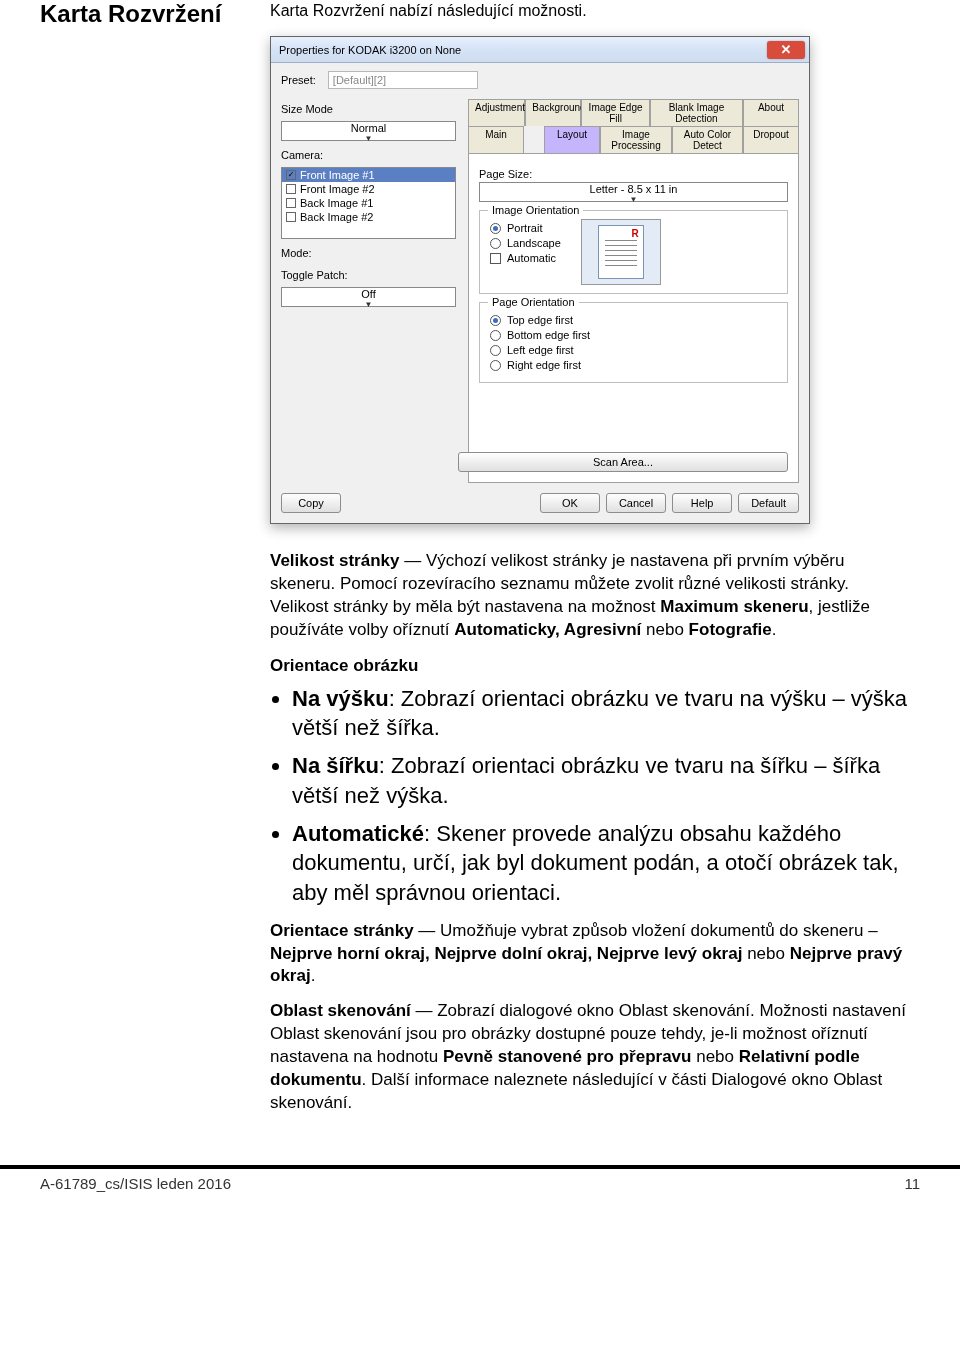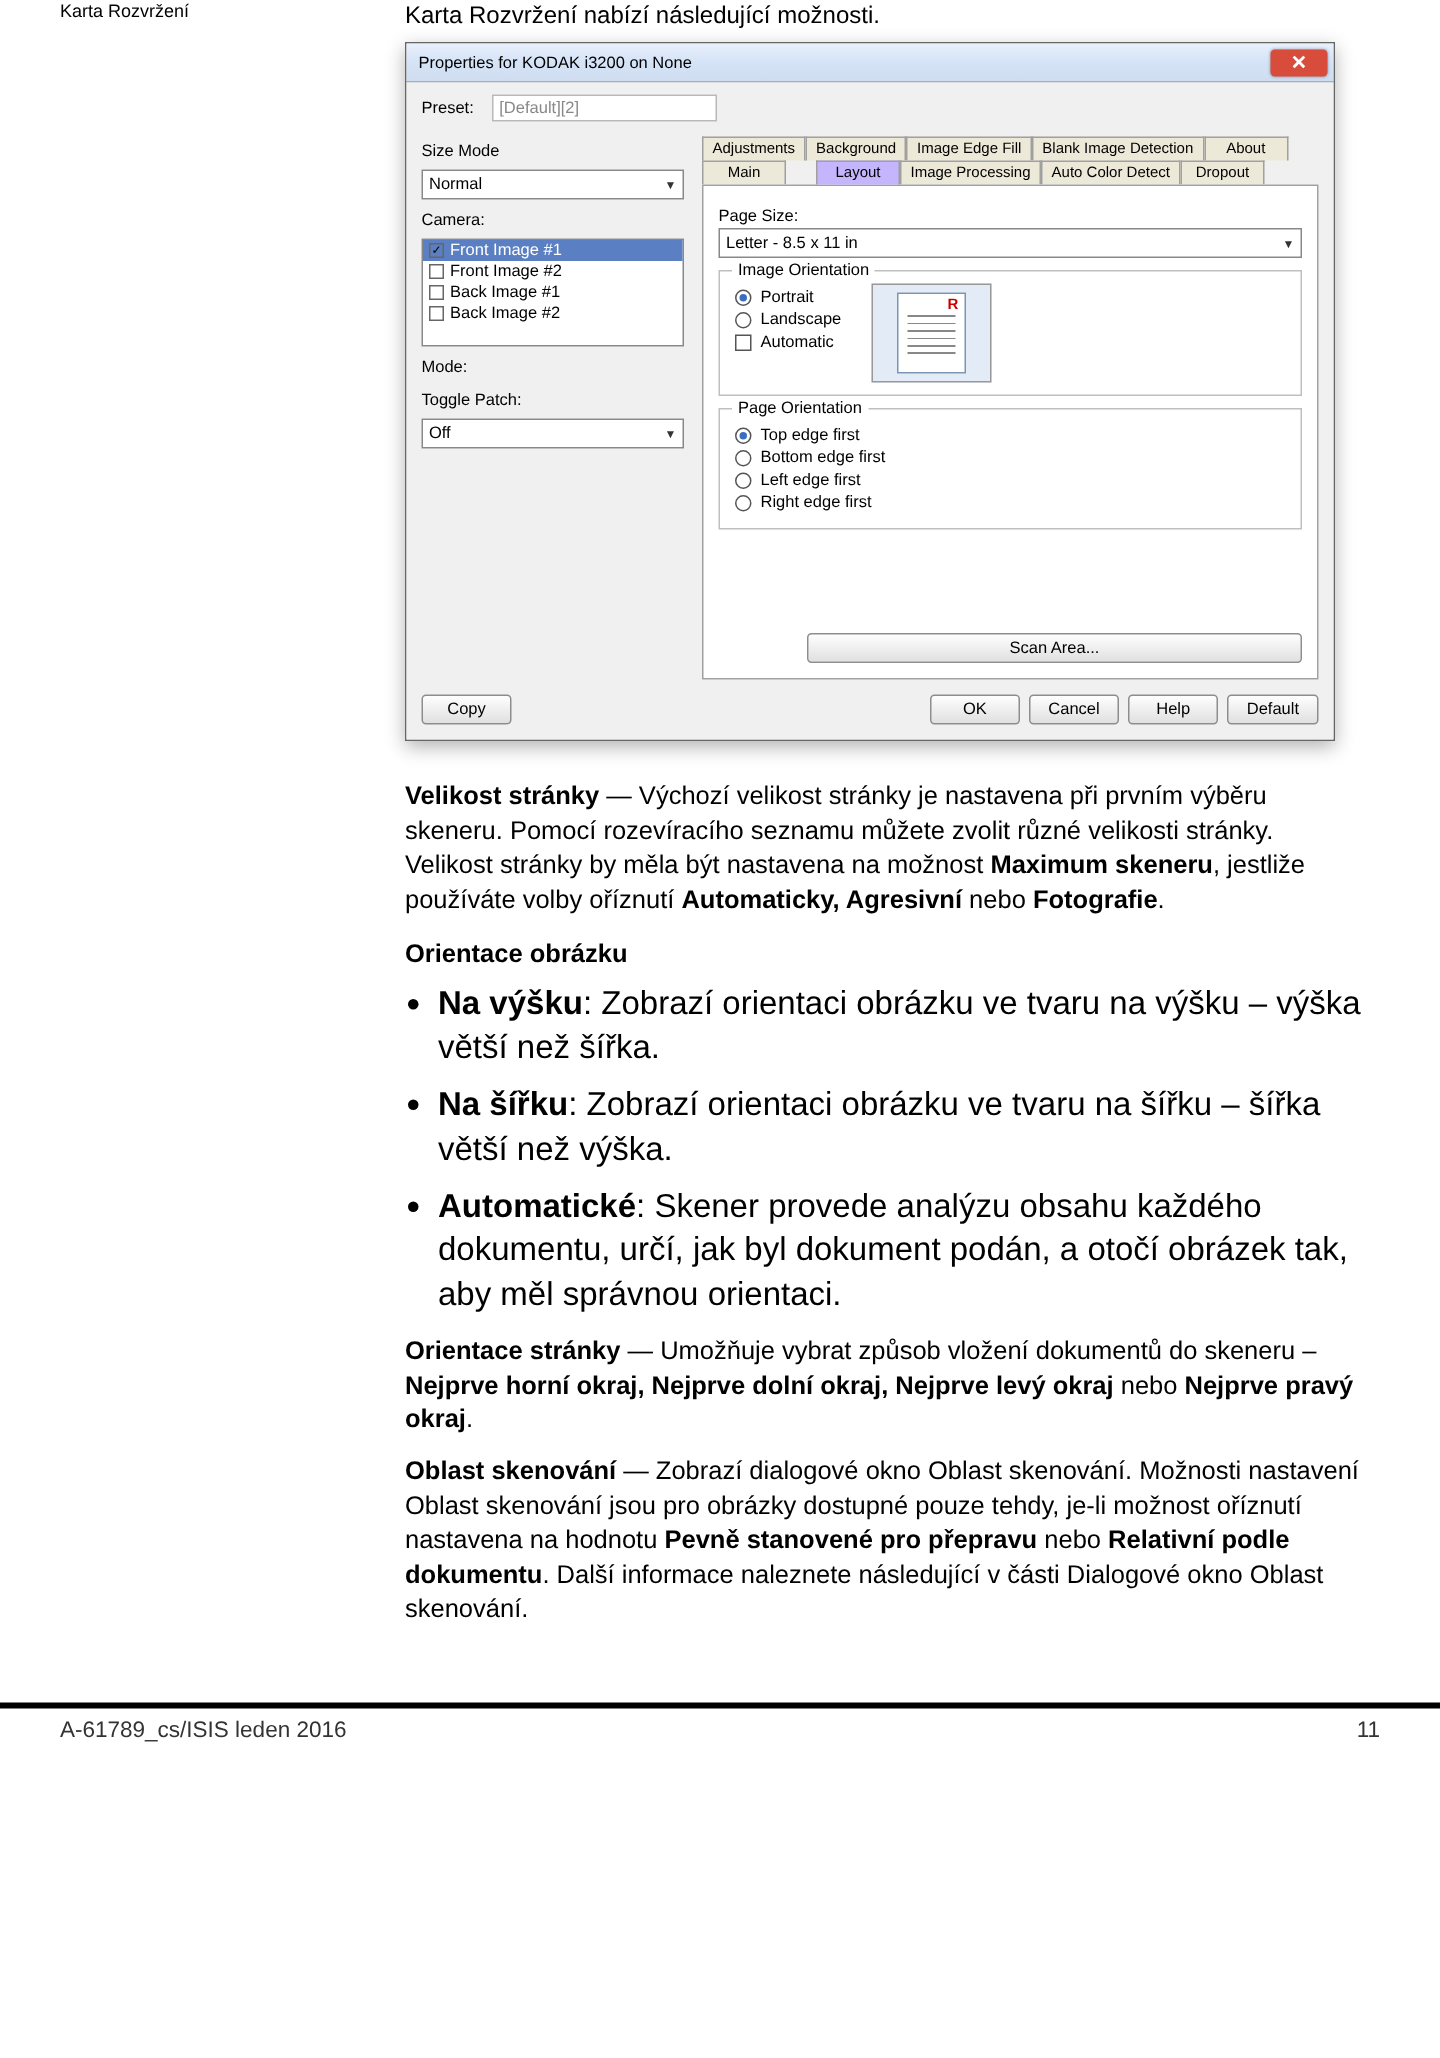--- a/index.html
+++ b/index.html
@@ -12,36 +12,36 @@
     width: 960px;
     padding: 0 40px 20px 40px;
   }
   .page-head {
     display: flex;
     align-items: flex-start;
     gap: 30px;
     margin-bottom: 8px;
   }
   .section-title {
-    font-weight: normal;
-    font-size: 12px;
+    font-weight: bold;
+    font-size: 24px;
     width: 200px;
   }
   .section-intro {
     font-size: 16px;
     flex: 1;
     padding-top: 2px;
   }
   .content-col {
     margin-left: 230px;
     width: 640px;
   }
   
   .dialog {
-    width: 620px;
+    width: 540px;
     border: 1px solid #666;
     background: #ece9d8;
     font-size: 11px;
     font-family: Tahoma, Arial, sans-serif;
     box-shadow: 0 4px 12px rgba(0,0,0,.3);
     margin-bottom: 26px;
   }
   .titlebar {
     height: 26px;
     background: linear-gradient(#e8f0fb,#d5e3f7,#d0ddf0);
@@ -68,21 +68,21 @@
   .preset-row input {
     flex:none;width:150px;height:18px;border:1px solid #b8b8b8;
     background:#fff;font-size:11px;padding:0 4px;color:#888;
   }
   .main-area { display:flex; gap:12px; }
   .left-col { width:175px; display:flex;flex-direction:column;gap:4px; }
   .group-label { font-size:11px; margin-top:4px; margin-bottom:2px;}
   .combo {
     height:20px;border:1px solid #888;background:#fff;
     display:flex;align-items:center;justify-content:space-between;
-    padding:0 4px;font-size:11px;
+    padding:0 4px;font-size:11px;flex-direction:column;
   }
   .combo-arrow {font-size:8px;color:#333;}
   .listbox {
     border:1px solid #888;background:#fff;
     font-size:11px;
   }
   .listbox .row{padding:1px 4px;display:flex;align-items:center;gap:4px;}
   .listbox .row.sel{background:#5a7fc2;color:#fff;}
   .chk{width:10px;height:10px;border:1px solid #666;display:inline-flex;align-items:center;justify-content:center;font-size:8px;line-height:1;}
   .chk.on::after{content:"✓";color:#000;}

